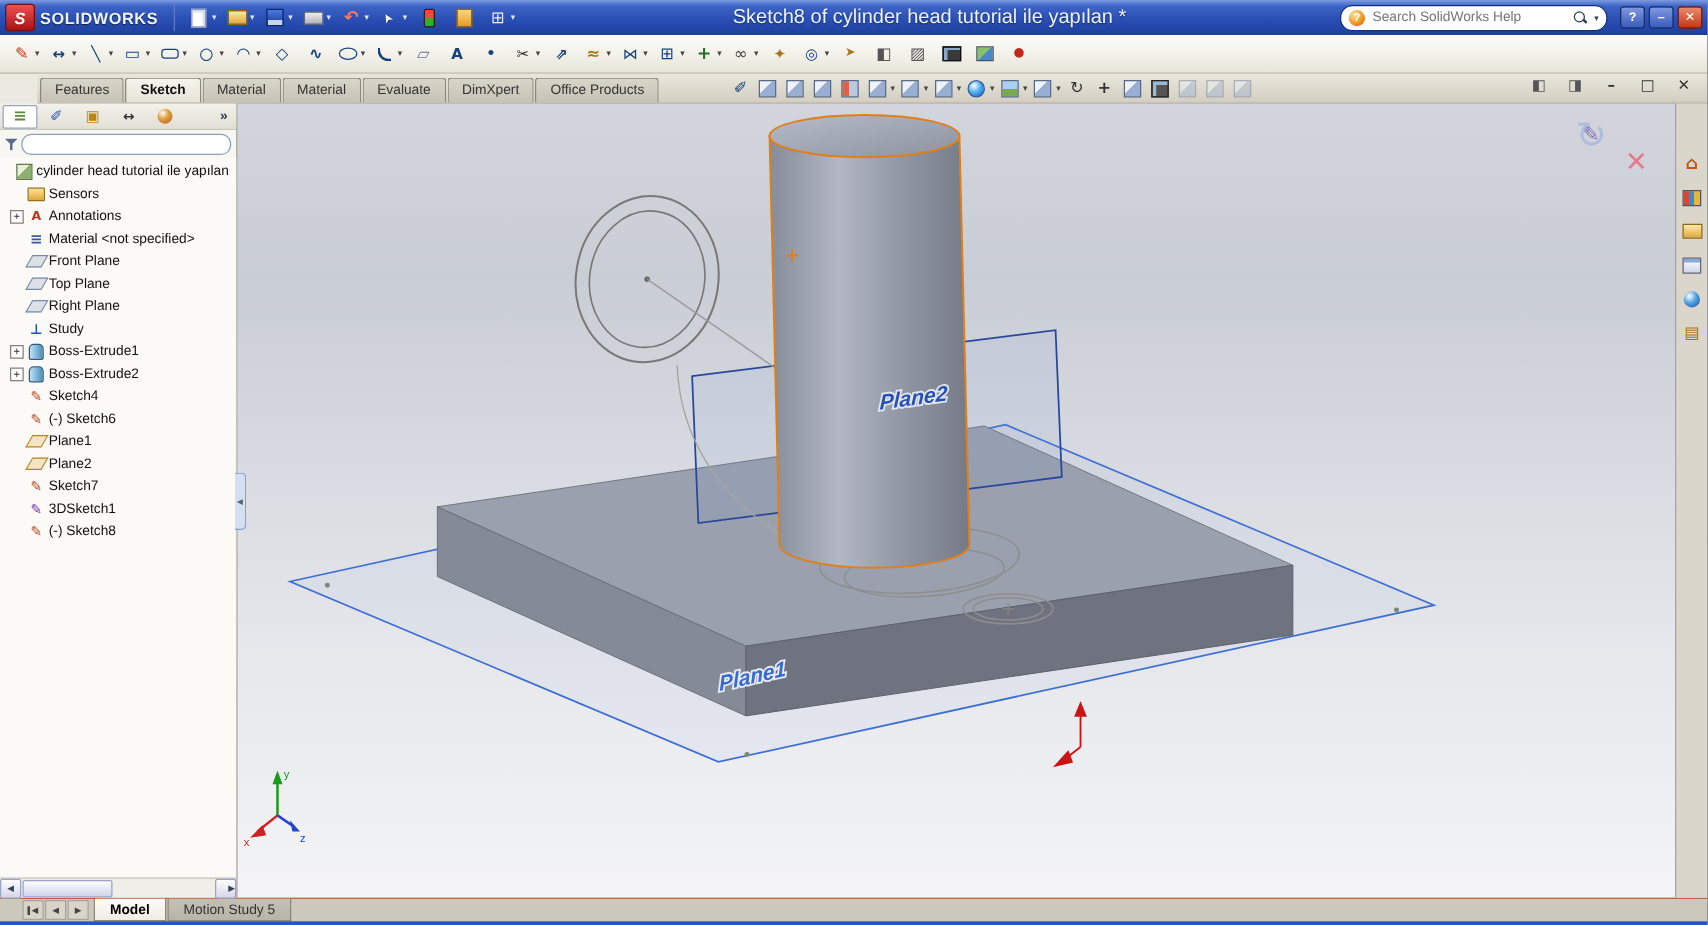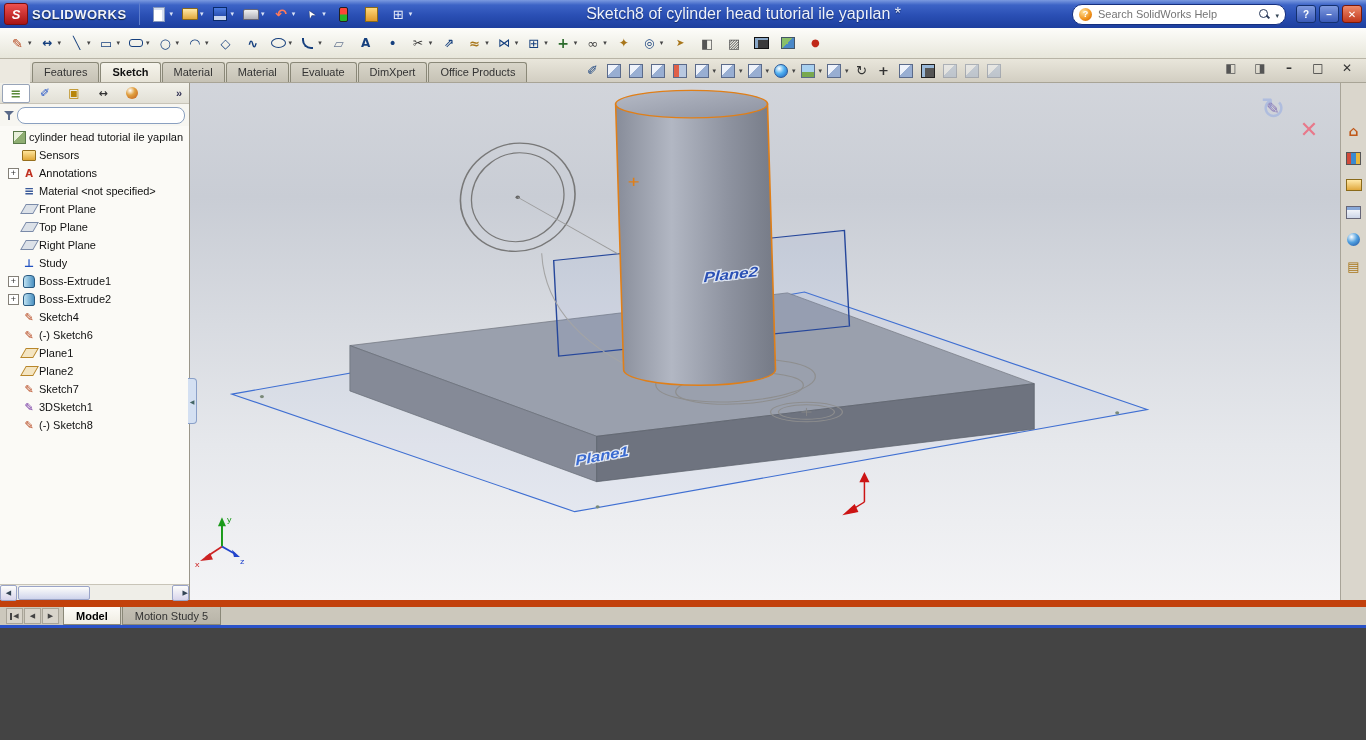--- a/index.html
+++ b/index.html
@@ -1,16 +1,16 @@
 <!DOCTYPE html>
 <html><head>
 <meta charset="utf-8">
 <style>
   html,body{margin:0;padding:0;background:#444;}
-  .app{position:relative;width:1366px;height:628px;overflow:hidden;font-family:"Liberation Sans","DejaVu Sans",sans-serif;font-size:11px;color:#222;background:#ece9e0;display:flex;flex-direction:column;}
+  .app{position:relative;width:1366px;height:740px;overflow:hidden;font-family:"Liberation Sans","DejaVu Sans",sans-serif;font-size:11px;color:#222;background:#ece9e0;display:flex;flex-direction:column;}
   
   .titlebar{height:28px;flex:none;display:flex;align-items:center;background:linear-gradient(180deg,#7b9ae0 0%,#3c63c6 18%,#2a4fb4 55%,#1d3f9e 100%);padding:0 4px;gap:4px;}
   .logo-mark{width:22px;height:20px;border-radius:3px;background:linear-gradient(#ef5050,#a81414);border:1px solid #7a0e0e;display:flex;align-items:center;justify-content:center;flex:none;}
   .logo-mark::before{content:"S";color:#fff;font-weight:bold;font-style:italic;font-size:13px;}
   .app-name{color:#f0f3fc;font-weight:bold;font-size:13px;letter-spacing:.5px;margin-right:8px;text-shadow:0 1px 1px #123;}
   .tb1{display:flex;align-items:center;gap:2px;border-left:1px solid #5c7ccc;padding-left:8px;}
   .tbtn{height:22px;min-width:20px;padding:0 3px;display:flex;align-items:center;justify-content:center;border-radius:2px;cursor:default;}
   .dd::after{content:"▾";font-size:7px;margin-left:2px;color:#444;}
   .tb1 .dd::after{color:#dce4f8;}
   .win-title{flex:1;text-align:center;color:#eef2fc;font-size:16px;text-shadow:0 1px 1px #122a66;white-space:nowrap;overflow:hidden;}
@@ -150,21 +150,21 @@
   .task-strip{position:absolute;top:0;right:0;bottom:0;width:25px;background:#dad6cc;border-left:1px solid #a8a498;display:flex;flex-direction:column;align-items:center;padding-top:38px;gap:7px;}
   .tpbtn{width:21px;height:20px;display:flex;align-items:center;justify-content:center;border-radius:2px;}
   .tpico{display:flex;align-items:center;justify-content:center;width:16px;height:16px;font-family:"DejaVu Sans",sans-serif;}
   .tp-solidworks-resources::before{content:"⌂";color:#c05818;font-size:14px;font-weight:bold;}
   .tp-design-library::before{content:"";width:13px;height:11px;background:linear-gradient(90deg,#d04a3a 0 33%,#3a8ad0 33% 66%,#e8b63c 66% 100%);border:1px solid #555;display:block;}
   .tp-file-explorer::before{content:"";width:14px;height:10px;background:linear-gradient(#ffe9a8,#e0a83c);border:1px solid #8a6a1a;display:block;}
   .tp-view-palette::before{content:"";width:13px;height:11px;background:linear-gradient(#fff,#cdd6e8);border:1px solid #667;box-shadow:inset 0 3px 0 #88a8d8;display:block;}
   .tp-appearances-scenes::before{content:"";width:13px;height:13px;border-radius:50%;background:radial-gradient(circle at 35% 30%,#fff,#50a0e0 45%,#1a4a9a);display:block;}
   .tp-custom-properties::before{content:"▤";color:#a8761a;font-size:13px;}
   
-  .bottom-tabs{height:18px;flex:none;display:flex;align-items:stretch;background:#ccc8bc;border-top:7px solid #c2410c;padding-left:6px;}
+  .bottom-tabs{height:18px;flex:none;display:flex;align-items:stretch;background:#ccc8bc;border-top:1px solid #c2410c;padding-left:18px;}
   .bt-nav{display:flex;align-items:center;gap:1px;margin-right:4px;}
   .nbtn{width:15px;height:14px;background:#d8d4ca;border:1px solid #a8a498;display:flex;align-items:center;justify-content:center;color:#444;font-size:7px;}
   .g-scroll-first::before{content:"◀";border-left:2px solid #444;padding-left:1px;font-size:7px;}
   .g-scroll-prev::before{content:"◀";font-size:7px;}
   .g-scroll-next::before{content:"▶";font-size:7px;}
   .bt-nav .glyph{width:auto;height:auto;color:#444;}
   .btab{display:flex;align-items:center;padding:0 12px;border:1px solid #8a8878;border-top:none;background:linear-gradient(#c4c0b4,#b8b4a8);color:#333;margin-right:1px;white-space:nowrap;}
   .btab.active{background:linear-gradient(#fdfcf8,#efece2);font-weight:bold;color:#000;}
   .taskbar-edge{height:3px;flex:none;background:#2a52c8;}
 </style>

